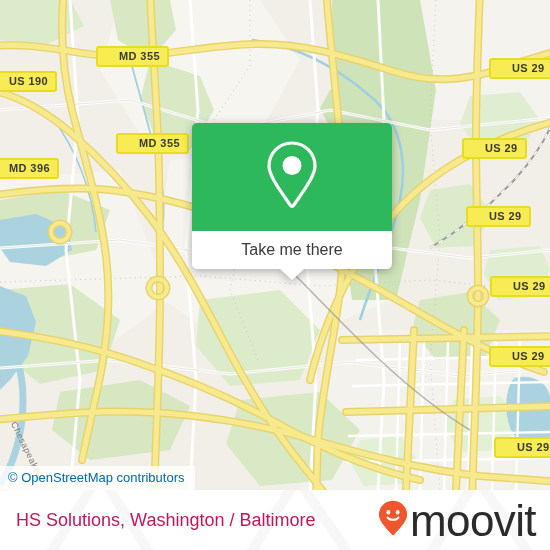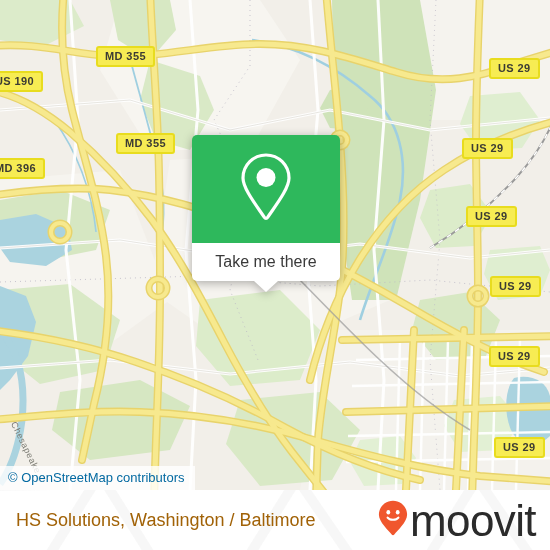--- a/index.html
+++ b/index.html
@@ -13,21 +13,21 @@
   
   .shield{
     position:absolute;
     background:#f7ec53;
     border:2px solid #e8dc1e;
     border-radius:3px;
     color:#3b3b34;
     font-size:11px;
     font-weight:bold;
     letter-spacing:.4px;
-    padding:2px 7px 3px 7px;
+    padding:2px 7px 3px 21px;
     white-space:nowrap;
     line-height:12px;
     font-family:"Liberation Sans","DejaVu Sans",sans-serif;
   }
 
   
   .street-label{
     position:absolute;
     color:#7a7a72;
     font-size:9px;
@@ -49,22 +49,22 @@
     font-size:13px;
     white-space:nowrap;
     font-family:"Liberation Sans","DejaVu Sans",sans-serif;
     text-align:right;
   }
 
   
   #popup{
     position:absolute;
     left:192px;
-    top:135px;
-    width:148px;
+    top:123px;
+    width:200px;
     filter:drop-shadow(0 2px 5px rgba(0,0,0,.30));
   }
   #popup-head{
     background:#2eb85c;
     border-radius:5px 5px 0 0;
     height:108px;
     display:flex;
     align-items:center;
     justify-content:center;
   }
@@ -101,21 +101,21 @@
     background:#ffffff;
     overflow:hidden;
   }
   #footer-watermark{
     position:absolute;left:0;top:-60px;width:550px;height:120px;opacity:.35;
   }
   #footer-title{
     position:absolute;
     left:16px;top:0;height:60px;
     display:flex;align-items:center;
-    color:#a16207;
+    color:#be185d;
     font-size:18px;
     white-space:nowrap;
     font-family:"Liberation Sans","DejaVu Sans",sans-serif;
   }
   #brand{
     position:absolute;
     right:14px;top:0;height:60px;
     display:flex;align-items:center;
   }
   #brand-name{

